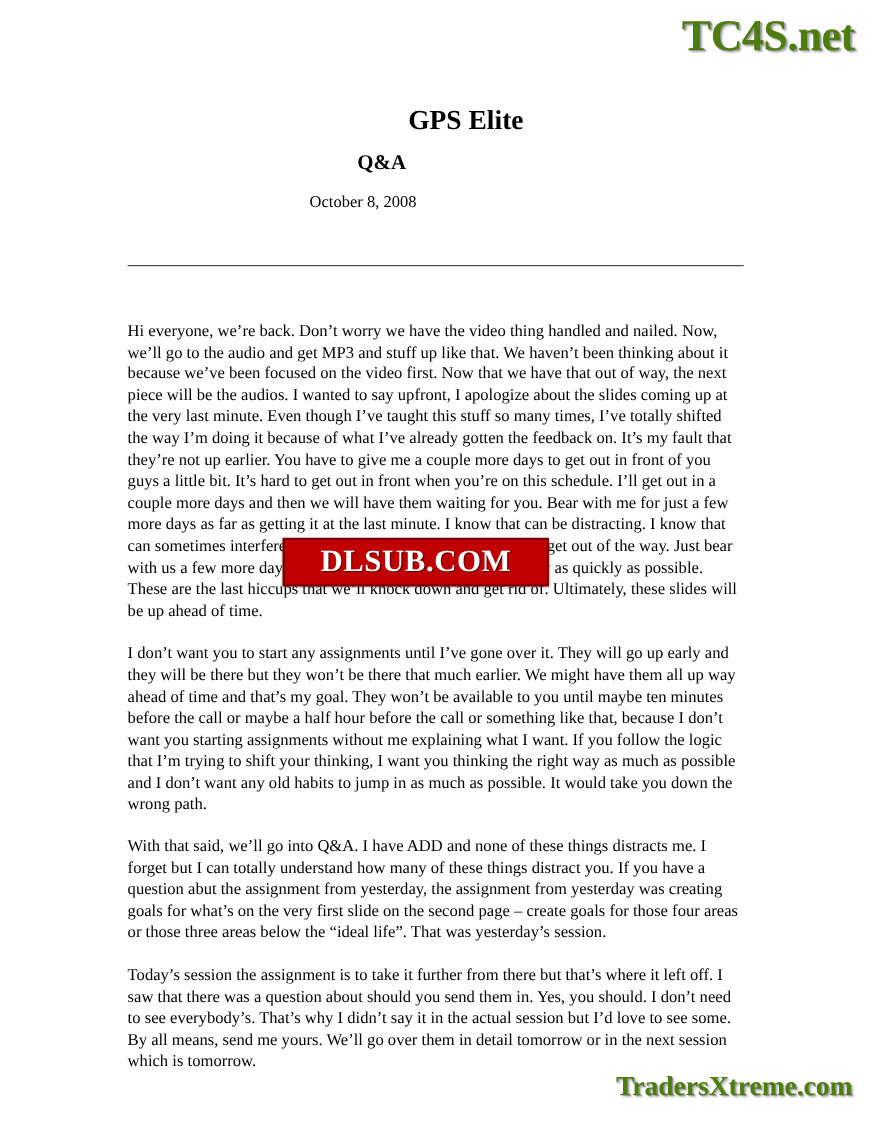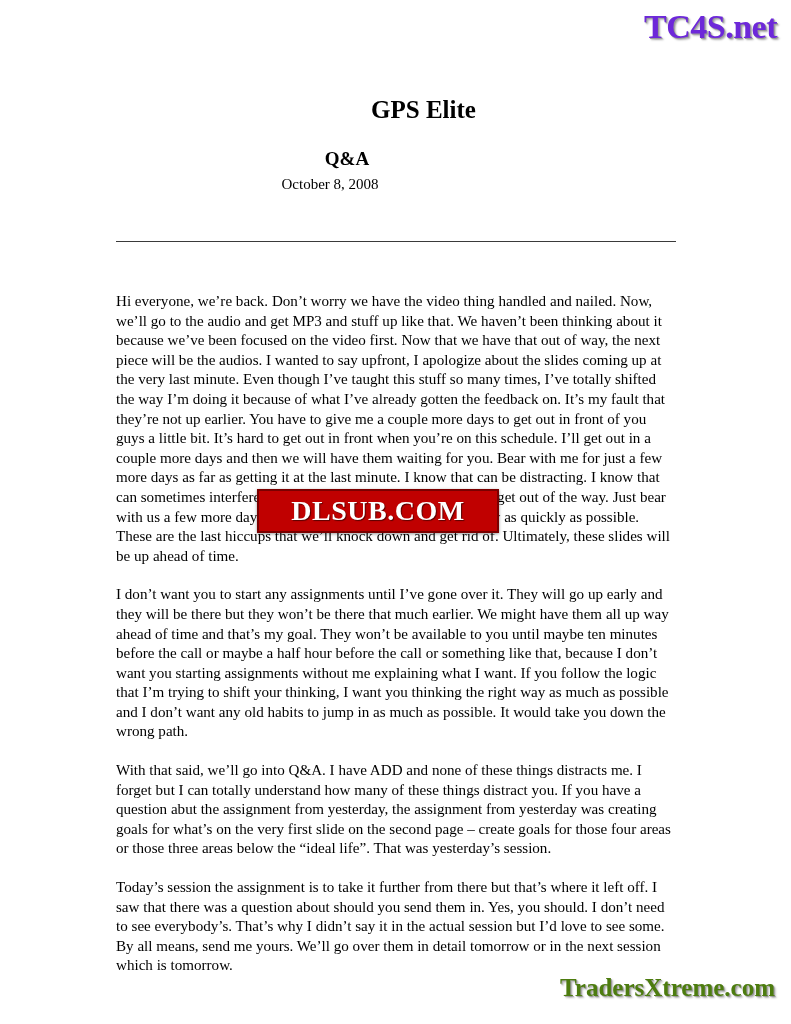--- a/index.html
+++ b/index.html
@@ -22,41 +22,41 @@
     background: #ffffff;
   }
 
   
   .top-watermark {
     position: absolute;
     top: 8px;
     right: 14px;
     font-family: "Liberation Serif", serif;
     font-weight: bold;
-    font-size: 34px;
+    font-size: 40px;
     letter-spacing: -0.5px;
-    color: #6d28d9;
+    color: #4d7c0f;
     text-shadow: 1px 1px 0 #9a9a9a, 2px 2px 2px rgba(0,0,0,0.35);
     white-space: nowrap;
   }
 
   
   .doc-title {
     position: absolute;
     top: 96px;
     left: 0;
     width: 791px;
     text-align: center;
     font-size: 25px;
     font-weight: bold;
     padding-left: 28px;
   }
   .doc-subtitle {
     position: absolute;
-    top: 148px;
+    top: 138px;
     left: 0;
     width: 694px;
     text-align: center;
     font-size: 19px;
     font-weight: bold;
   }
   .doc-date {
     position: absolute;
     top: 176px;
     left: 0;

